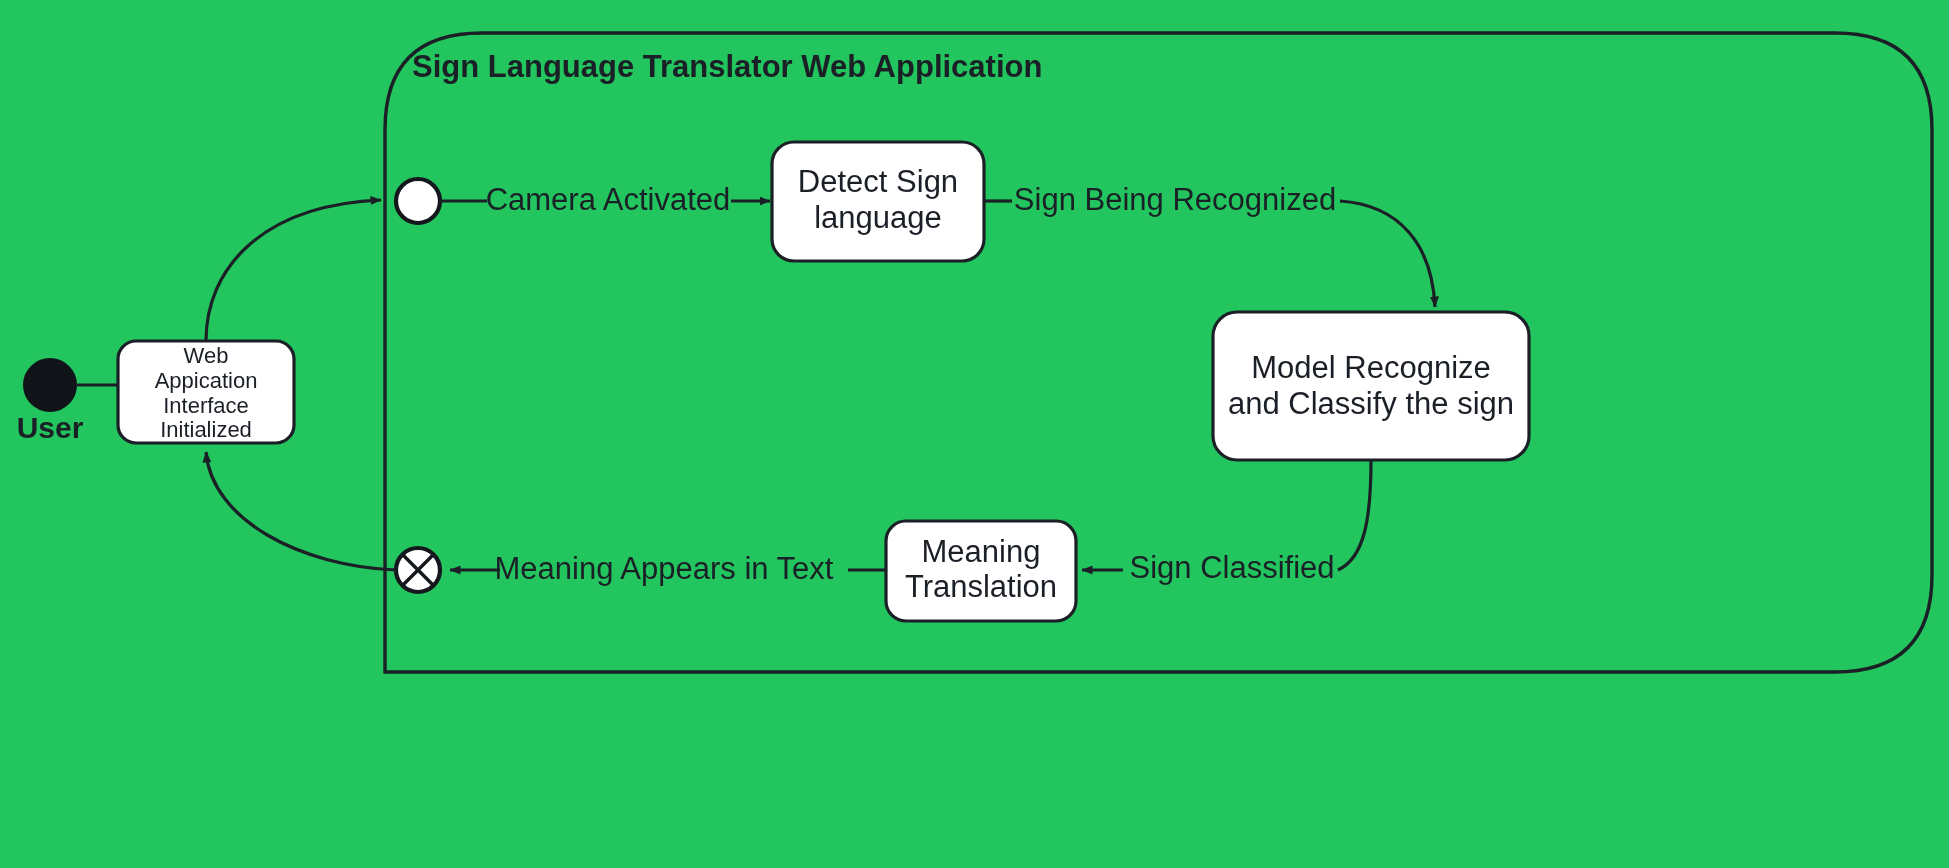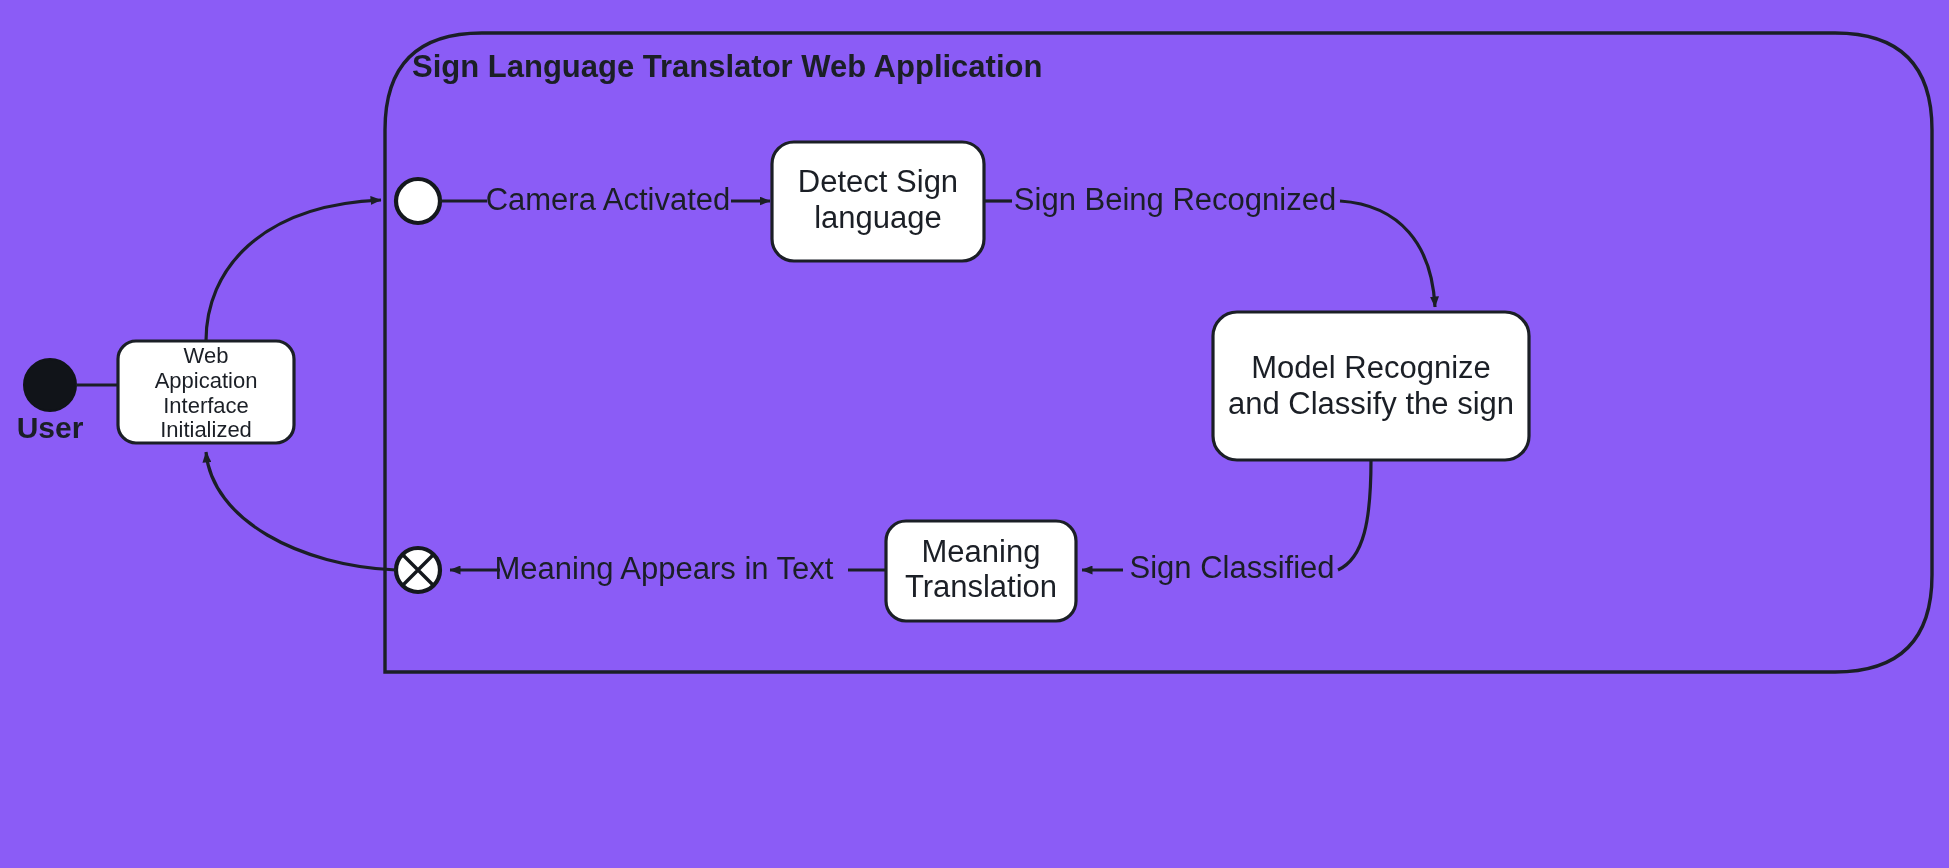--- a/index.html
+++ b/index.html
@@ -10,21 +10,21 @@
   body {
     width: 1949px;
     height: 868px;
     font-family: "Liberation Sans", sans-serif;
     overflow: hidden;
   }
   #diagram-root {
     position: relative;
     width: 1949px;
     height: 868px;
-    background: #8b5cf6;
+    background: #22c55e;
   }
   svg.diagram {
     display: block;
     width: 1949px;
     height: 868px;
   }
   .shape-stroke {
     fill: #ffffff;
     stroke: #1b1f26;
     stroke-width: 3.2;

